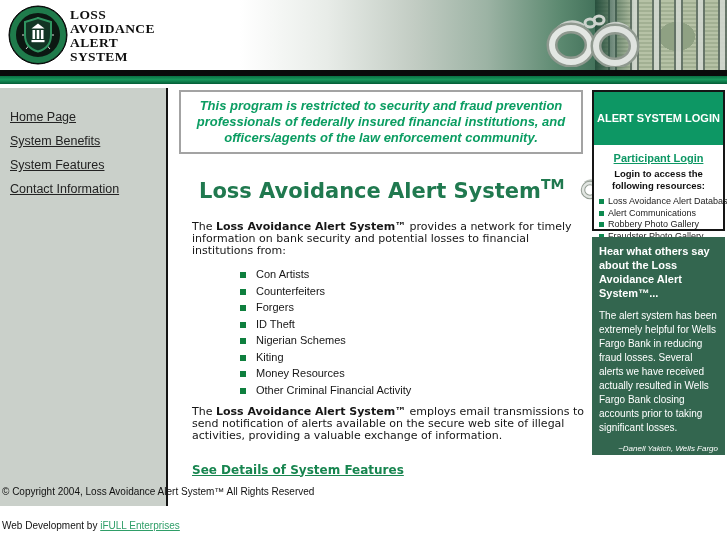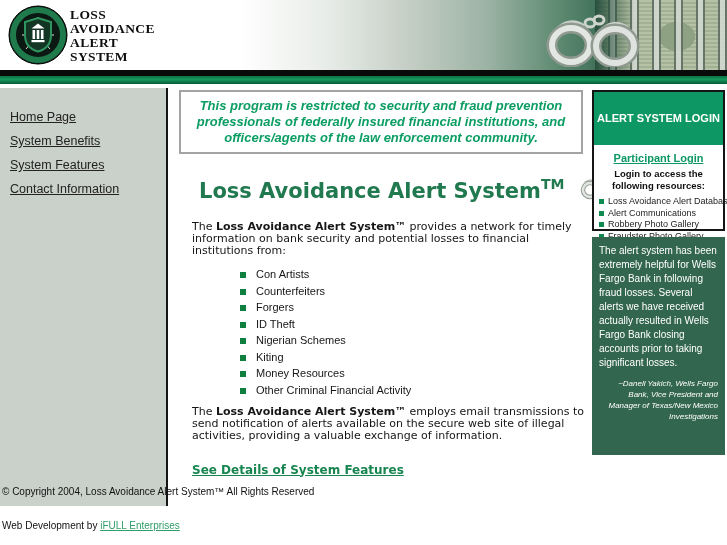--- a/index.html
+++ b/index.html
@@ -200,20 +200,21 @@
 
         <li><span class="sq"></span><span>Fraudster Photo Gallery</span></li>
 
         <li><span class="sq"></span><span>Alert Archive</span></li>
 
         <li><span class="sq"></span><span>Crime Prevention Resources</span></li>
       </ul>
   </div>
 
   <div class="testimonial">
-    <div class="t-body">The alert system has been extremely helpful for Wells Fargo Bank in following fraud losses. Several alerts we have received actually resulted in Wells Fargo Bank closing accounts prior to taking significant losses.</div>
+    <div class="t-head">Hear what others say about the Loss Avoidance Alert System™...</div>
+    <div class="t-body">The alert system has been extremely helpful for Wells Fargo Bank in reducing fraud losses. Several alerts we have received actually resulted in Wells Fargo Bank closing accounts prior to taking significant losses.</div>
     <div class="t-attr">~Danell Yakich, Wells Fargo Bank, Vice President and Manager of Texas/New Mexico Investigations</div>
   </div>
 
   <div class="copyright">© Copyright 2004, Loss Avoidance Alert System™  All Rights Reserved</div>
   <div class="webdev"><span>Web Development by </span><a>iFULL Enterprises</a></div>
 
 </div>
 
 </body></html>

